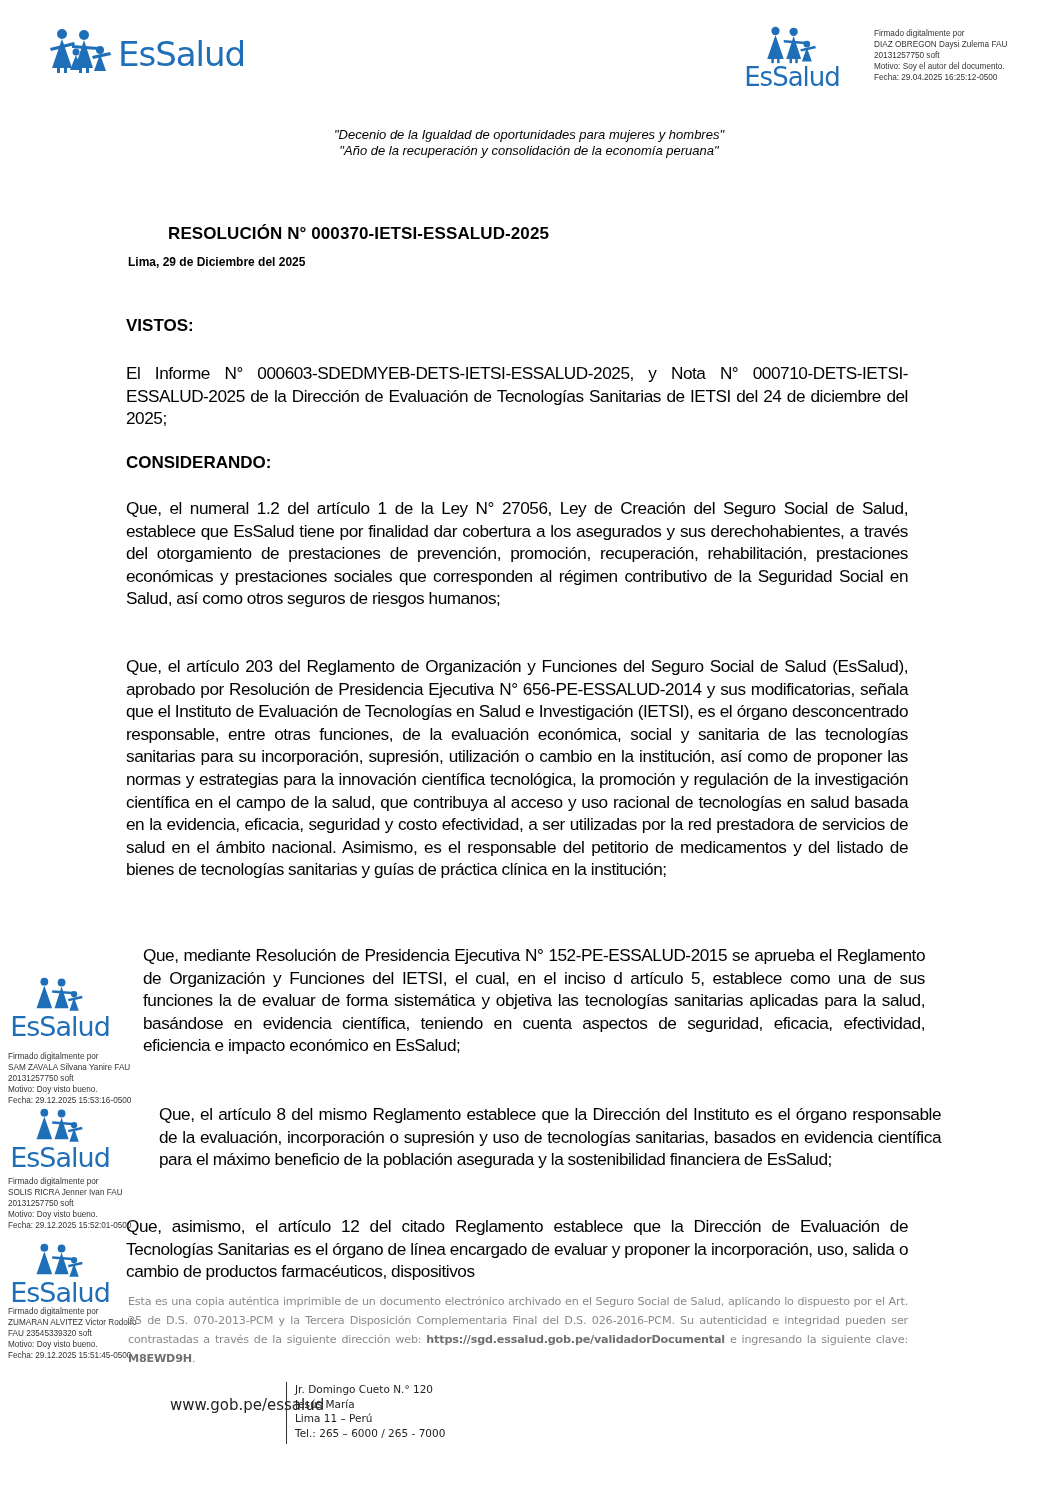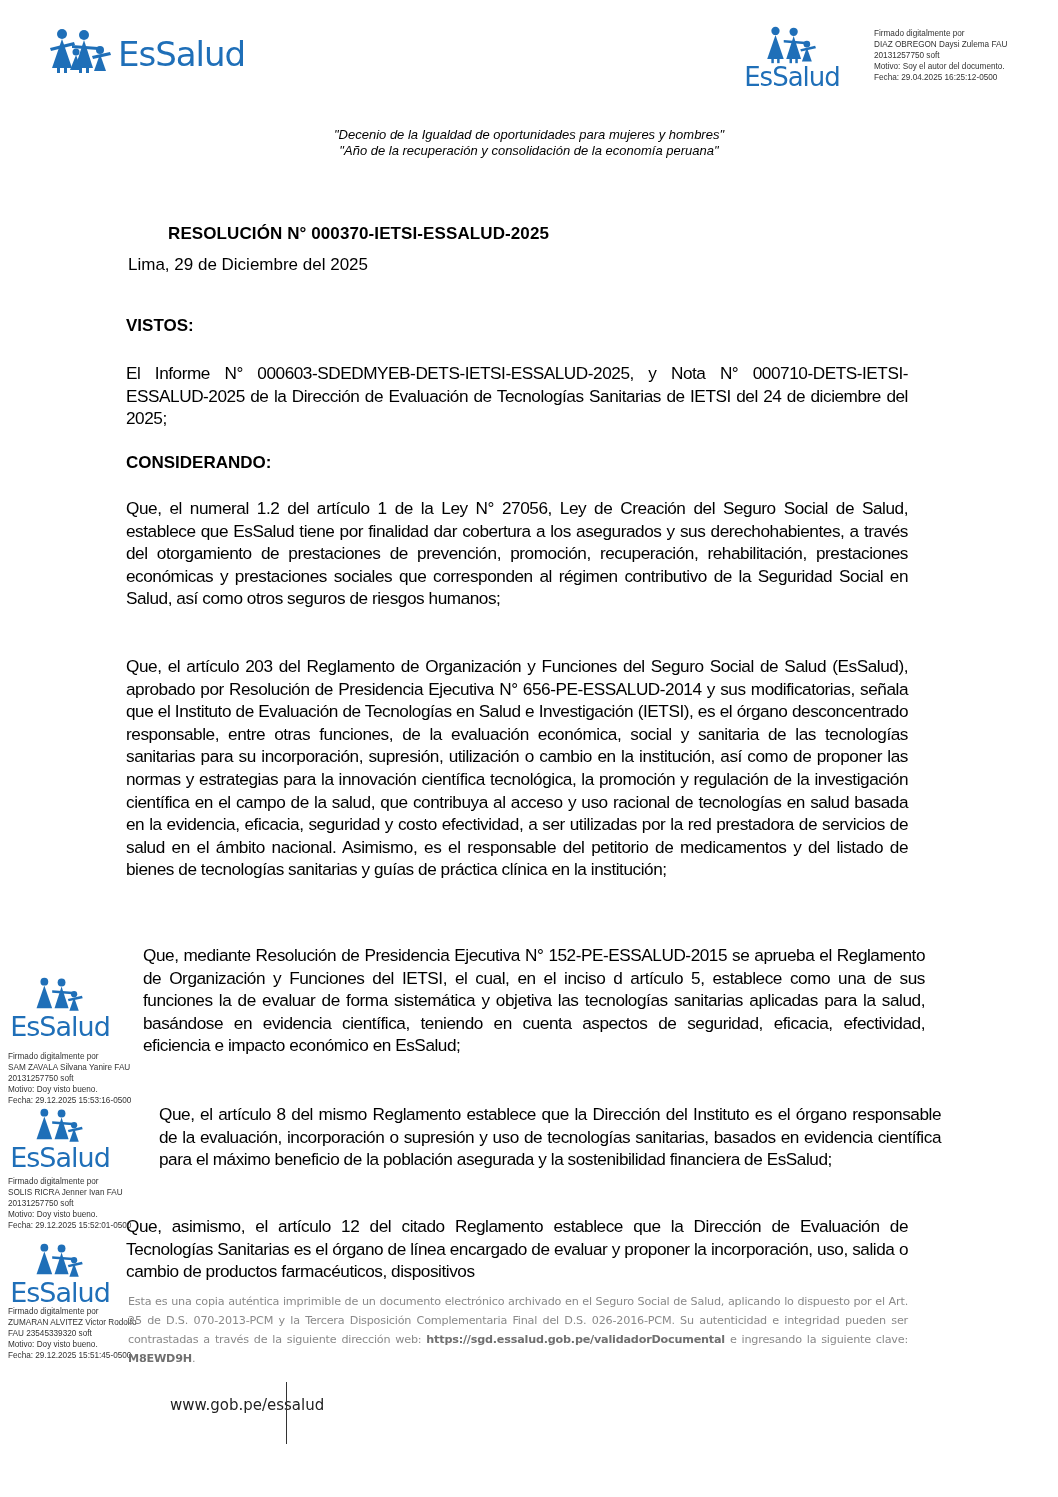--- a/index.html
+++ b/index.html
@@ -30,21 +30,21 @@
     #side-logo-1 { left: 10px; top: 977px; }
     #side-logo-2 { left: 10px; top: 1108px; }
     #side-logo-3 { left: 10px; top: 1243px; }
     #sig-side-1 { left: 8px; top: 1051px; }
     #sig-side-2 { left: 8px; top: 1176px; }
     #sig-side-3 { left: 8px; top: 1306px; }
 
     .mottos { position: absolute; left: 0; width: 1058px; top: 127px; text-align: center; font-style: italic; font-size: 13px; line-height: 16px; }
 
     .res-title { position: absolute; left: 128px; top: 224px; font-weight: bold; font-size: 17px; letter-spacing: 0.1px; margin-left: 40px; }
-    .res-date { position: absolute; left: 128px; top: 255px; font-weight: normal; font-size: 17px; }
+    .res-date { position: absolute; left: 128px; top: 255px; font-weight: bold; font-size: 12px; }
 
     .body-text { position: absolute; left: 126px; width: 782px; font-family: "Liberation Sans", sans-serif; font-size: 17.2px; line-height: 22.6px; text-align: justify; letter-spacing: -0.45px; }
     .section-heading { position: absolute; left: 126px; font-weight: bold; font-size: 17px; }
 
     #h-vistos { top: 316px; }
     #p-vistos { top: 362px; }
     #h-considerando { top: 453px; }
     #p1 { top: 497px; }
     #p2 { top: 655px; }
     #p3 { top: 944px; margin-left: 17px; }
@@ -200,13 +200,19 @@
   <div>Fecha: 29.12.2025 15:51:45-0500</div>
 </div>
 
 <div class="notice">
   <span>Esta es una copia auténtica imprimible de un documento electrónico archivado en el Seguro Social de Salud, aplicando lo dispuesto por el Art. 25 de D.S. 070-2013-PCM y la Tercera Disposición Complementaria Final del D.S. 026-2016-PCM. Su autenticidad e integridad pueden ser contrastadas a través de la siguiente dirección web: </span><b>https://sgd.essalud.gob.pe/validadorDocumental</b><span> e ingresando la siguiente clave: </span><b>M8EWD9H</b><span>.</span>
 </div>
 
 <div class="footer">
   <div class="site">www.gob.pe/essalud</div>
   <div class="divider"></div>
+  <div class="address">
+    <div>Jr. Domingo Cueto N.° 120</div>
+    <div>Jesús María</div>
+    <div>Lima 11 – Perú</div>
+    <div>Tel.: 265 – 6000 / 265 - 7000</div>
+  </div>
 </div>
 
 </body></html>

